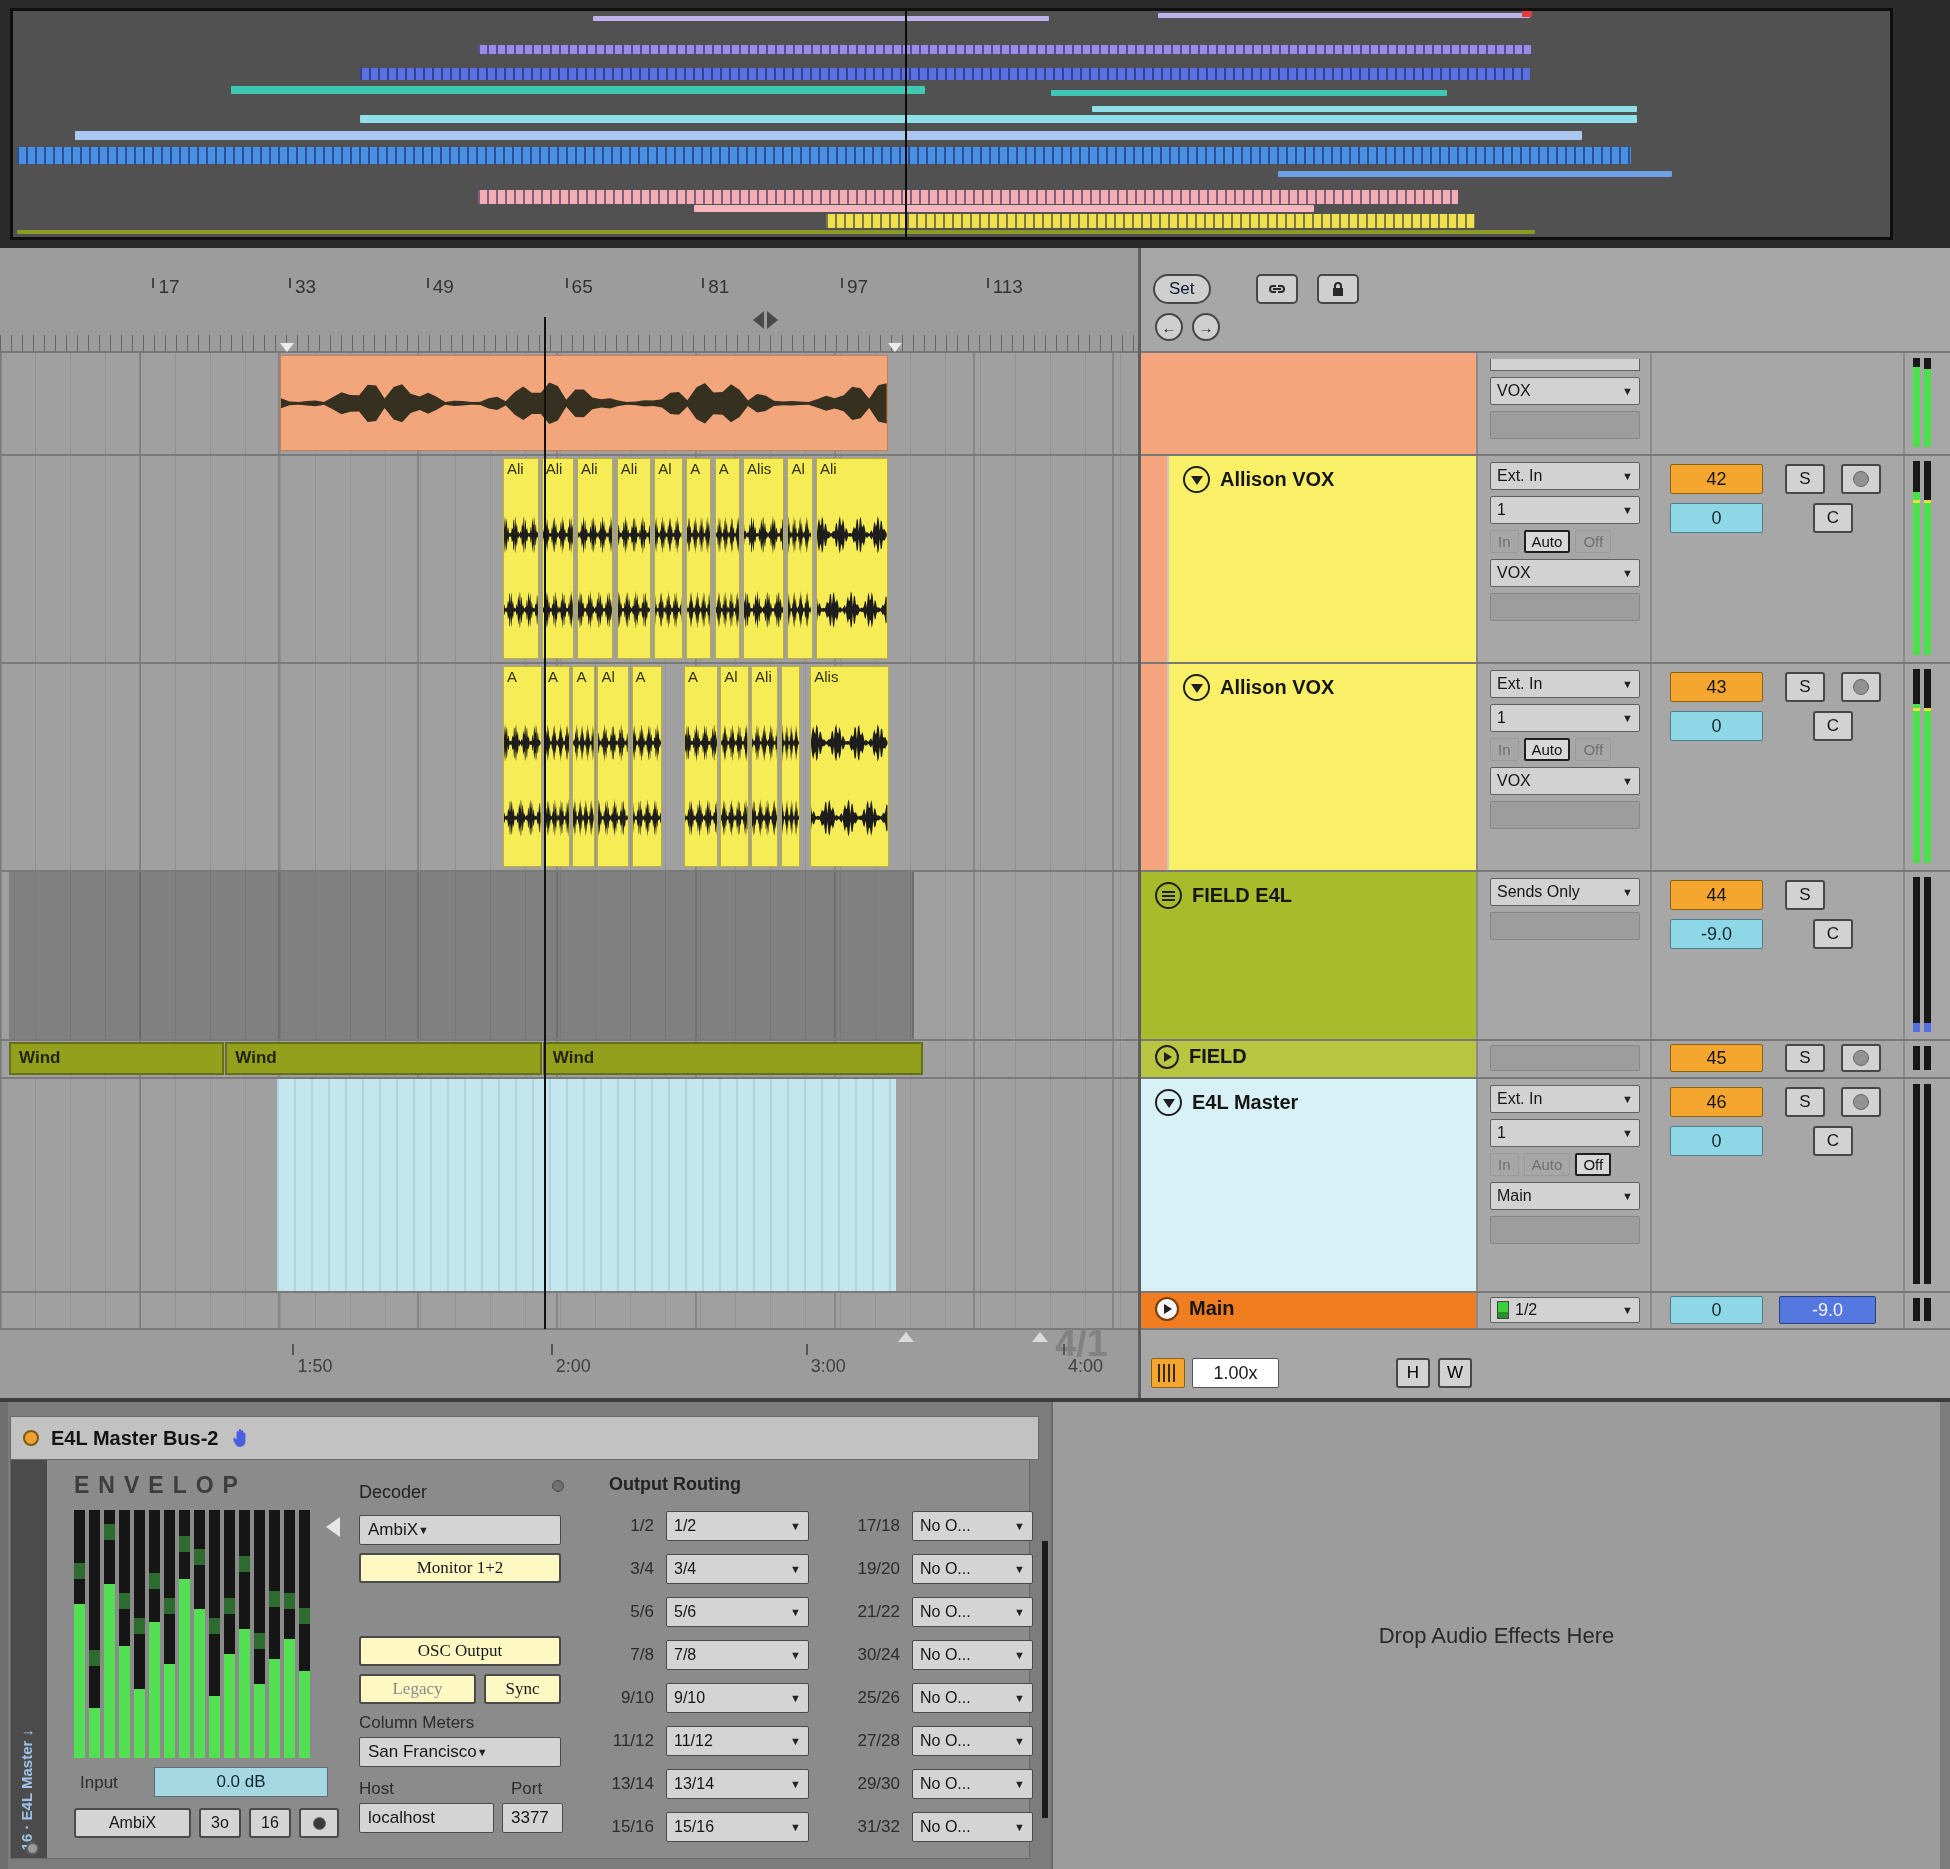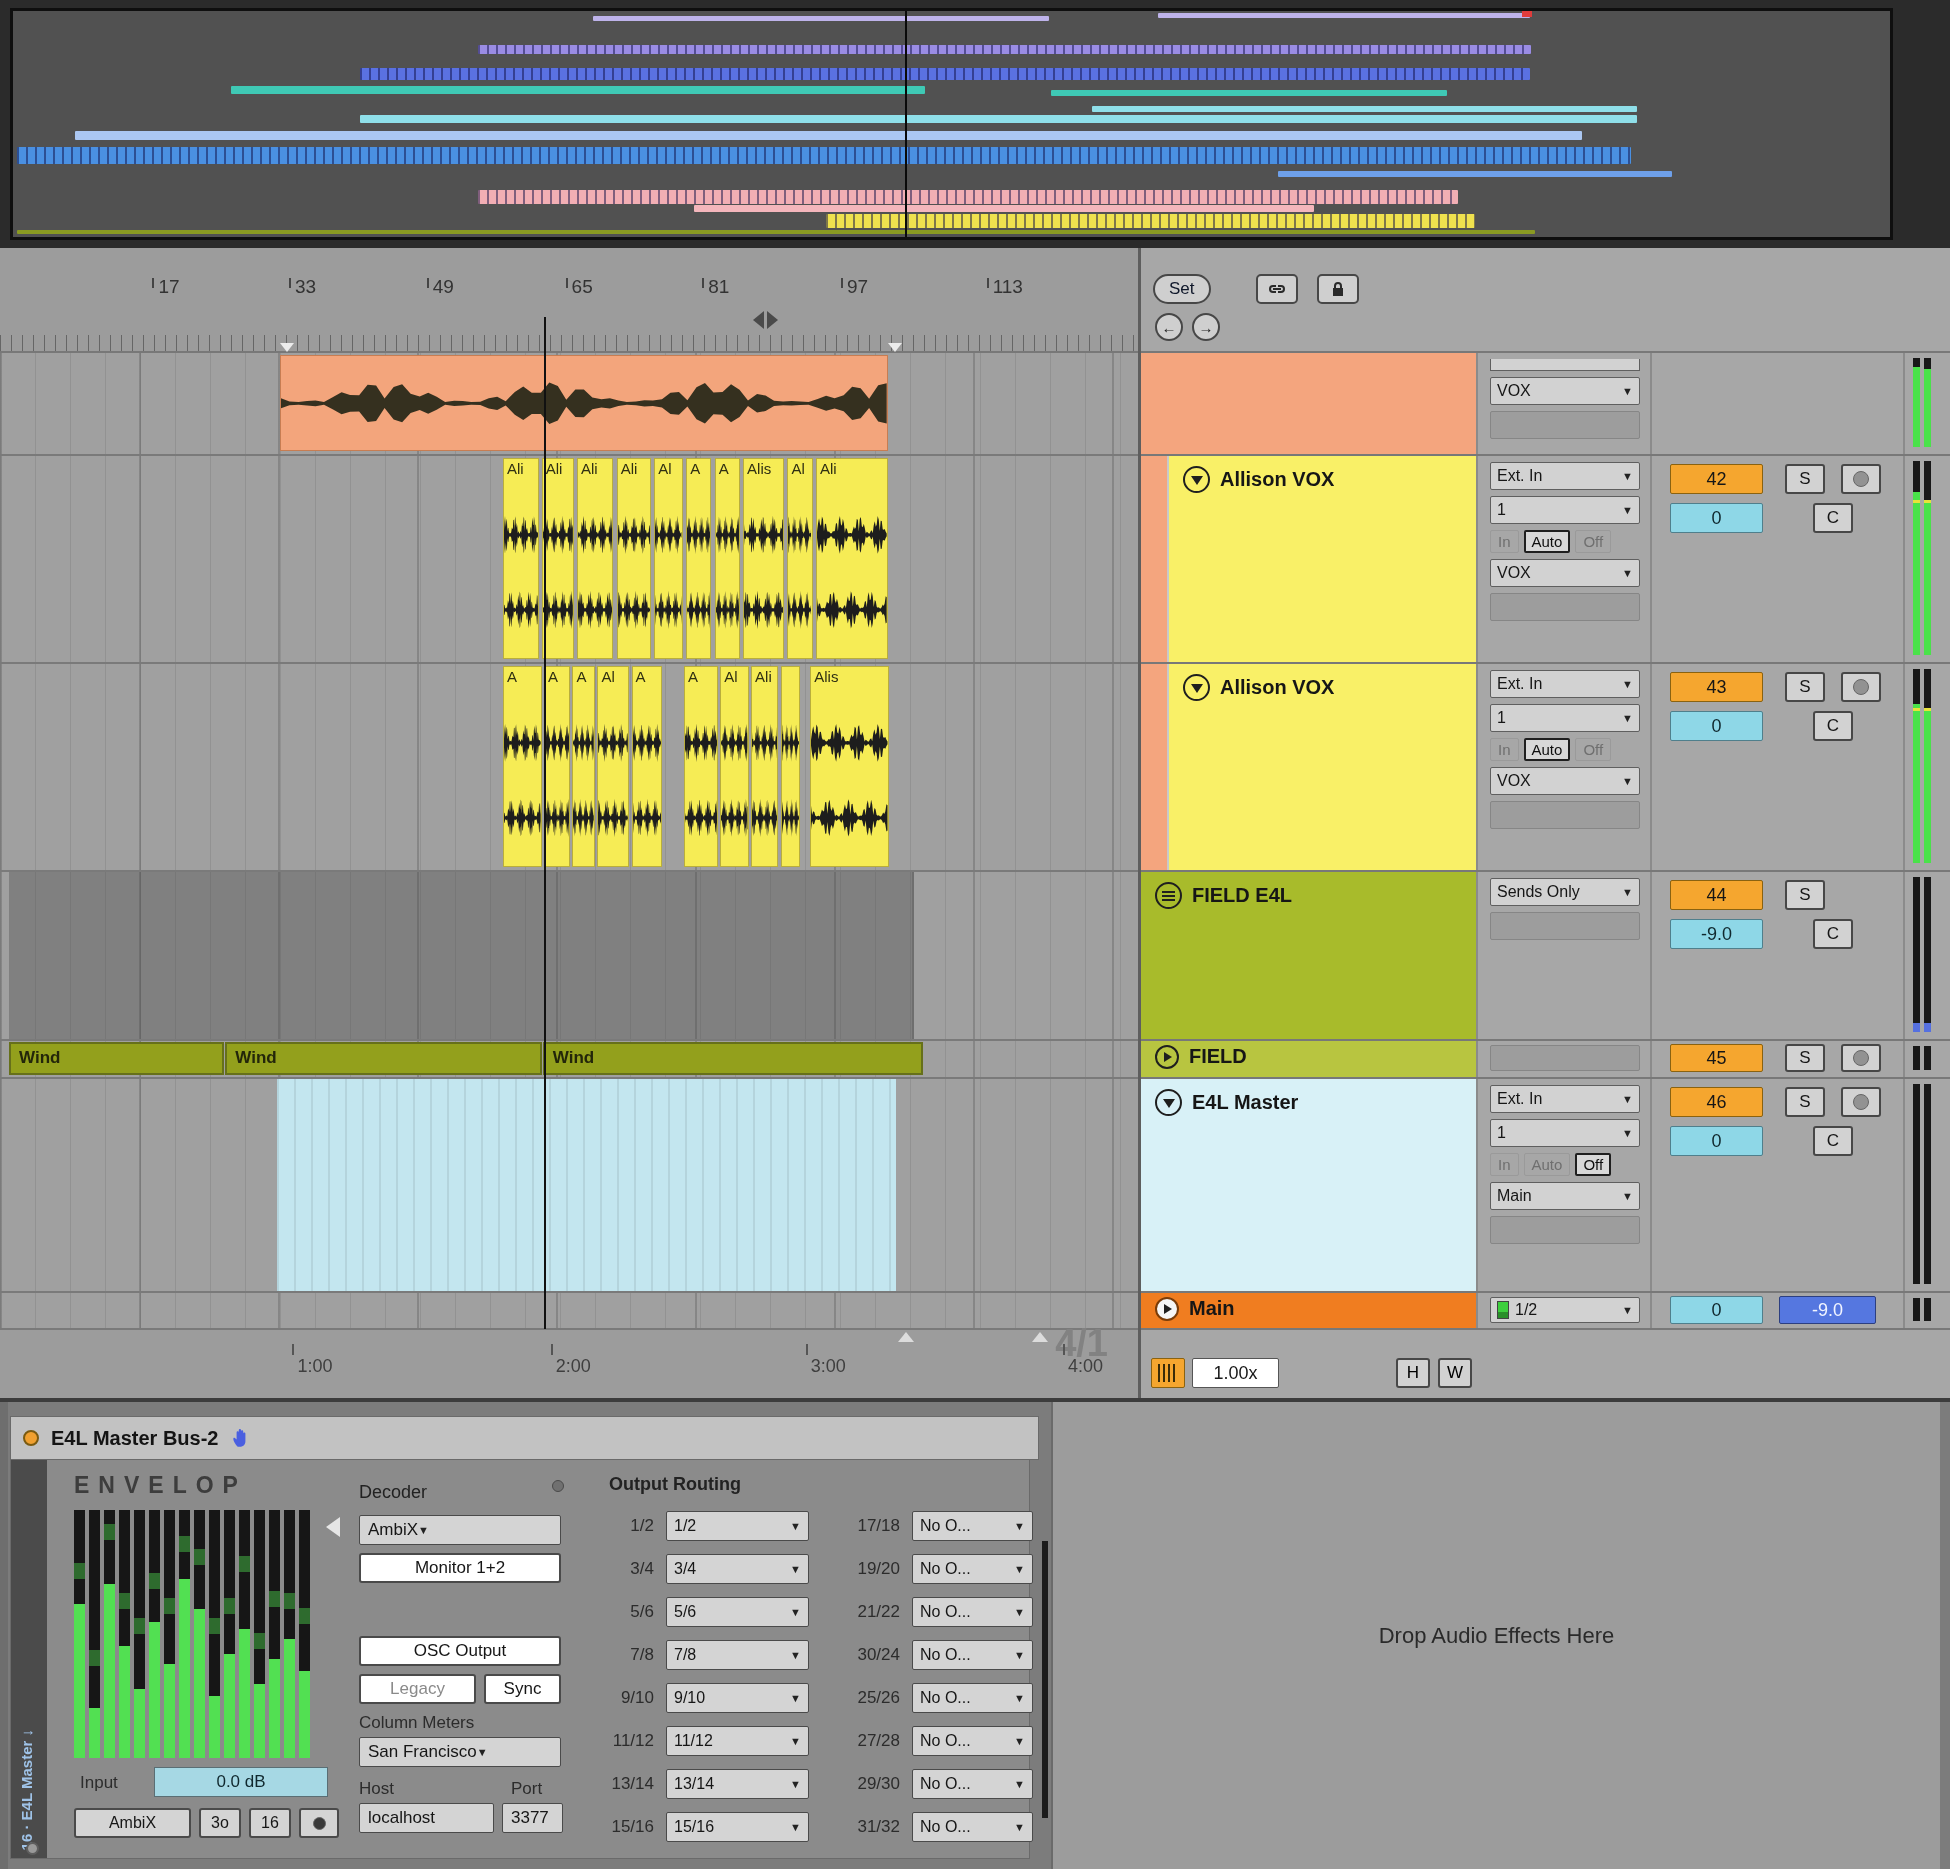--- a/index.html
+++ b/index.html
@@ -131,21 +131,21 @@
   .dmcap { position:absolute; left:0; right:0; height:16px; background:#2e6b2e; }
   .env-tri { position:absolute; left:315px; top:57px; width:0; height:0; border-top:10px solid transparent; border-bottom:10px solid transparent; border-right:14px solid #e6e6e6; }
   .inp-label { position:absolute; left:69px; top:313px; font-size:17px; color:#2c2c2c; }
   .inp-box { position:absolute; left:143px; top:307px; width:174px; height:30px; background:#a6d8e4; border:1px solid #5a6e74; font-size:17px; display:flex; align-items:center; justify-content:center; color:#10282e; }
   .envbtnrow { position:absolute; left:63px; top:348px; display:flex; gap:8px; }
   .envbtn { height:30px; background:#d4d4d4; border:2px solid #4a4a4a; border-radius:3px; font-size:16px; display:flex; align-items:center; justify-content:center; padding:0 8px; color:#161616; }
 
   .dec-label { position:absolute; left:348px; top:22px; font-size:18px; color:#222; }
   .dec-dot { position:absolute; left:541px; top:20px; width:12px; height:12px; border-radius:50%; background:#707070; border:1px solid #4a4a4a; }
   .devdd { position:absolute; width:202px; height:30px; background:#d4d4d4; border:1px solid #4a4a4a; border-radius:2px; display:flex; align-items:center; padding:0 8px; font-size:17px; color:#161616; }
-  .devbtn { position:absolute; height:30px; background:#ffffff; border:2px solid #4a4a4a; border-radius:3px; font-size:17px; display:flex; align-items:center; justify-content:center; color:#161616; }
+  .devbtn { position:absolute; height:30px; background:#fef9c3; border:2px solid #4a4a4a; border-radius:3px; font-size:17px; display:flex; align-items:center; justify-content:center; color:#161616;font-family:Liberation Serif, serif; }
   .devlabel { position:absolute; font-size:17px; color:#2c2c2c; }
   .routing-title { position:absolute; left:598px; top:14px; font-size:18px; font-weight:bold; color:#222; }
   #routing-rows { position:absolute; left:584px; top:51px; }
   .rrow { display:grid; grid-template-columns:59px 143px 79px 121px; gap:12px; align-items:center; margin-bottom:13px; }
   .rlab { font-size:17px; color:#2c2c2c; text-align:right; }
   .rdd { height:30px; background:#d4d4d4; border:1px solid #4a4a4a; border-radius:2px; display:flex; align-items:center; padding:0 7px; font-size:16px; color:#161616; }
   .rdd .rddv { flex:1; white-space:nowrap; overflow:hidden; }
   .dev-meterstrip { position:absolute; left:1042px; top:139px; width:18px; height:277px; display:flex; gap:4px; }
   .dev-meterstrip i { display:block; width:6px; height:100%; background:#1c1c1c; }
   .drop-area { position:absolute; left:1051px; top:0; width:889px; height:467px; background:#9c9c9c; border-left:2px solid #6a6a6a; display:flex; align-items:center; justify-content:center; }
@@ -405,21 +405,21 @@
         <div class="master-region" id="master-region" style="left: 24.3%; width: 54.4%;"></div>
       </div>
       <div class="lane rh7" id="lane-main"></div>
     </div>
 
     <div class="playhead" id="playhead" style="left: 544px;"></div>
 
     <div class="bottom-strip">
       <div class="sig">4/1</div>
       <div id="time-ruler">
-          <div class="tlab" style="left: 25.7%;">1:00</div>
+          <div class="tlab" style="left: 25.7%;">1:50</div>
           <div class="tlab" style="left: 48.4%;">2:00</div>
           <div class="tlab" style="left: 70.8%;">3:00</div>
           <div class="tlab" style="left: 93.4%;">4:00</div>
           <div class="loopflag" style="left: 78.9%;"></div>
           <div class="loopflag" style="left: 90.7%;"></div>
         </div>
     </div>
   </div>
 
   <div class="ctrl-col">

